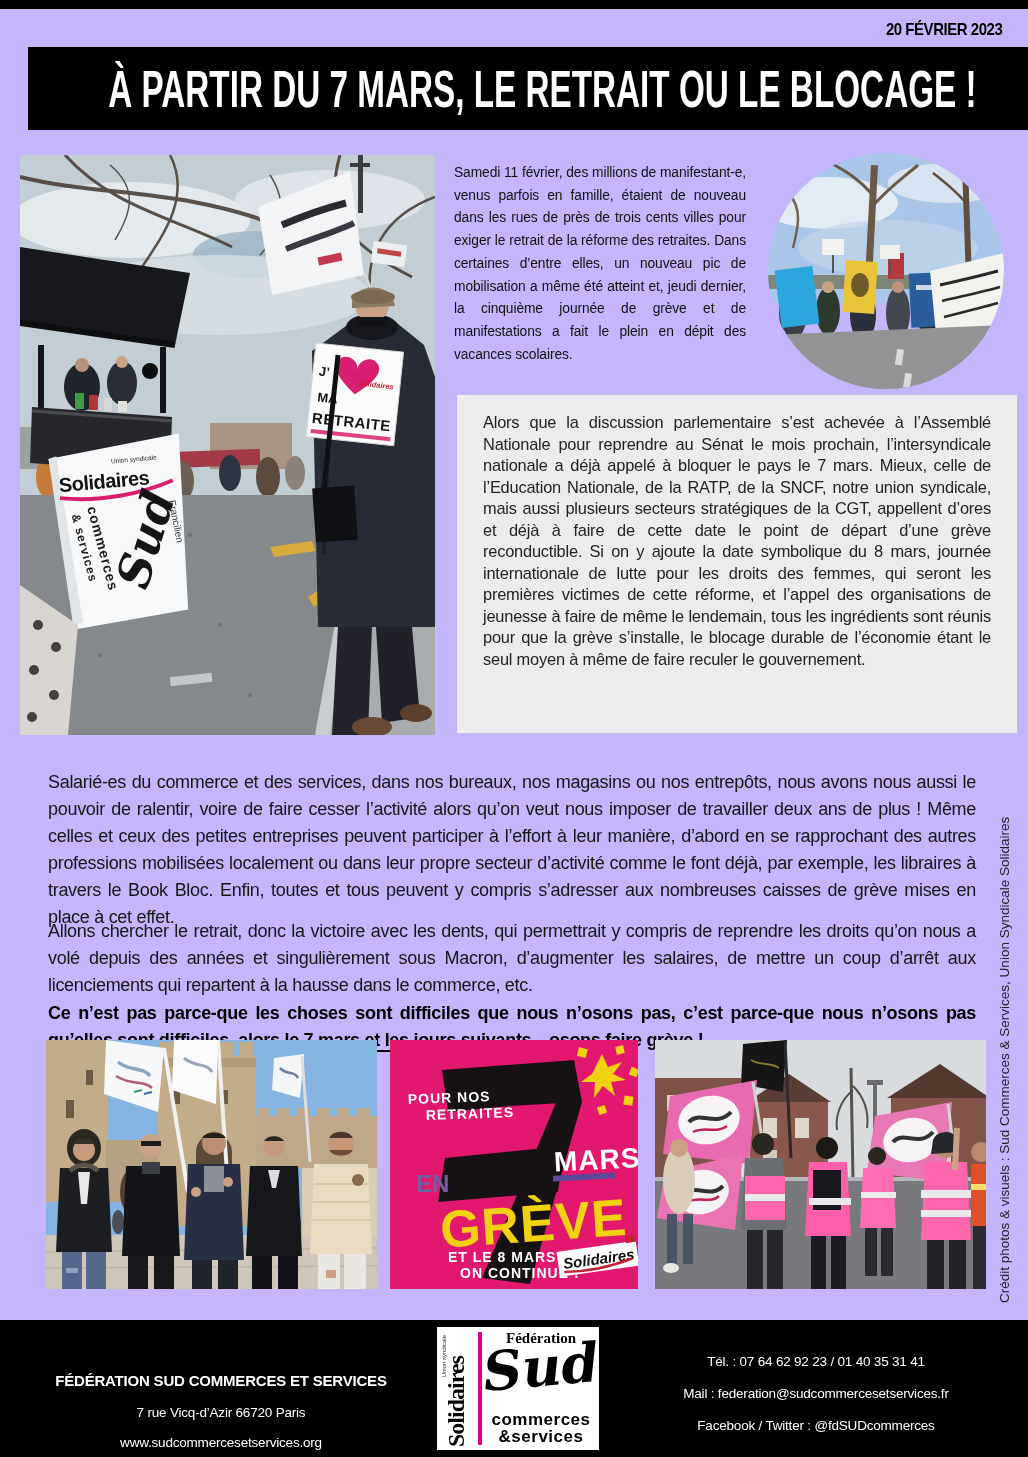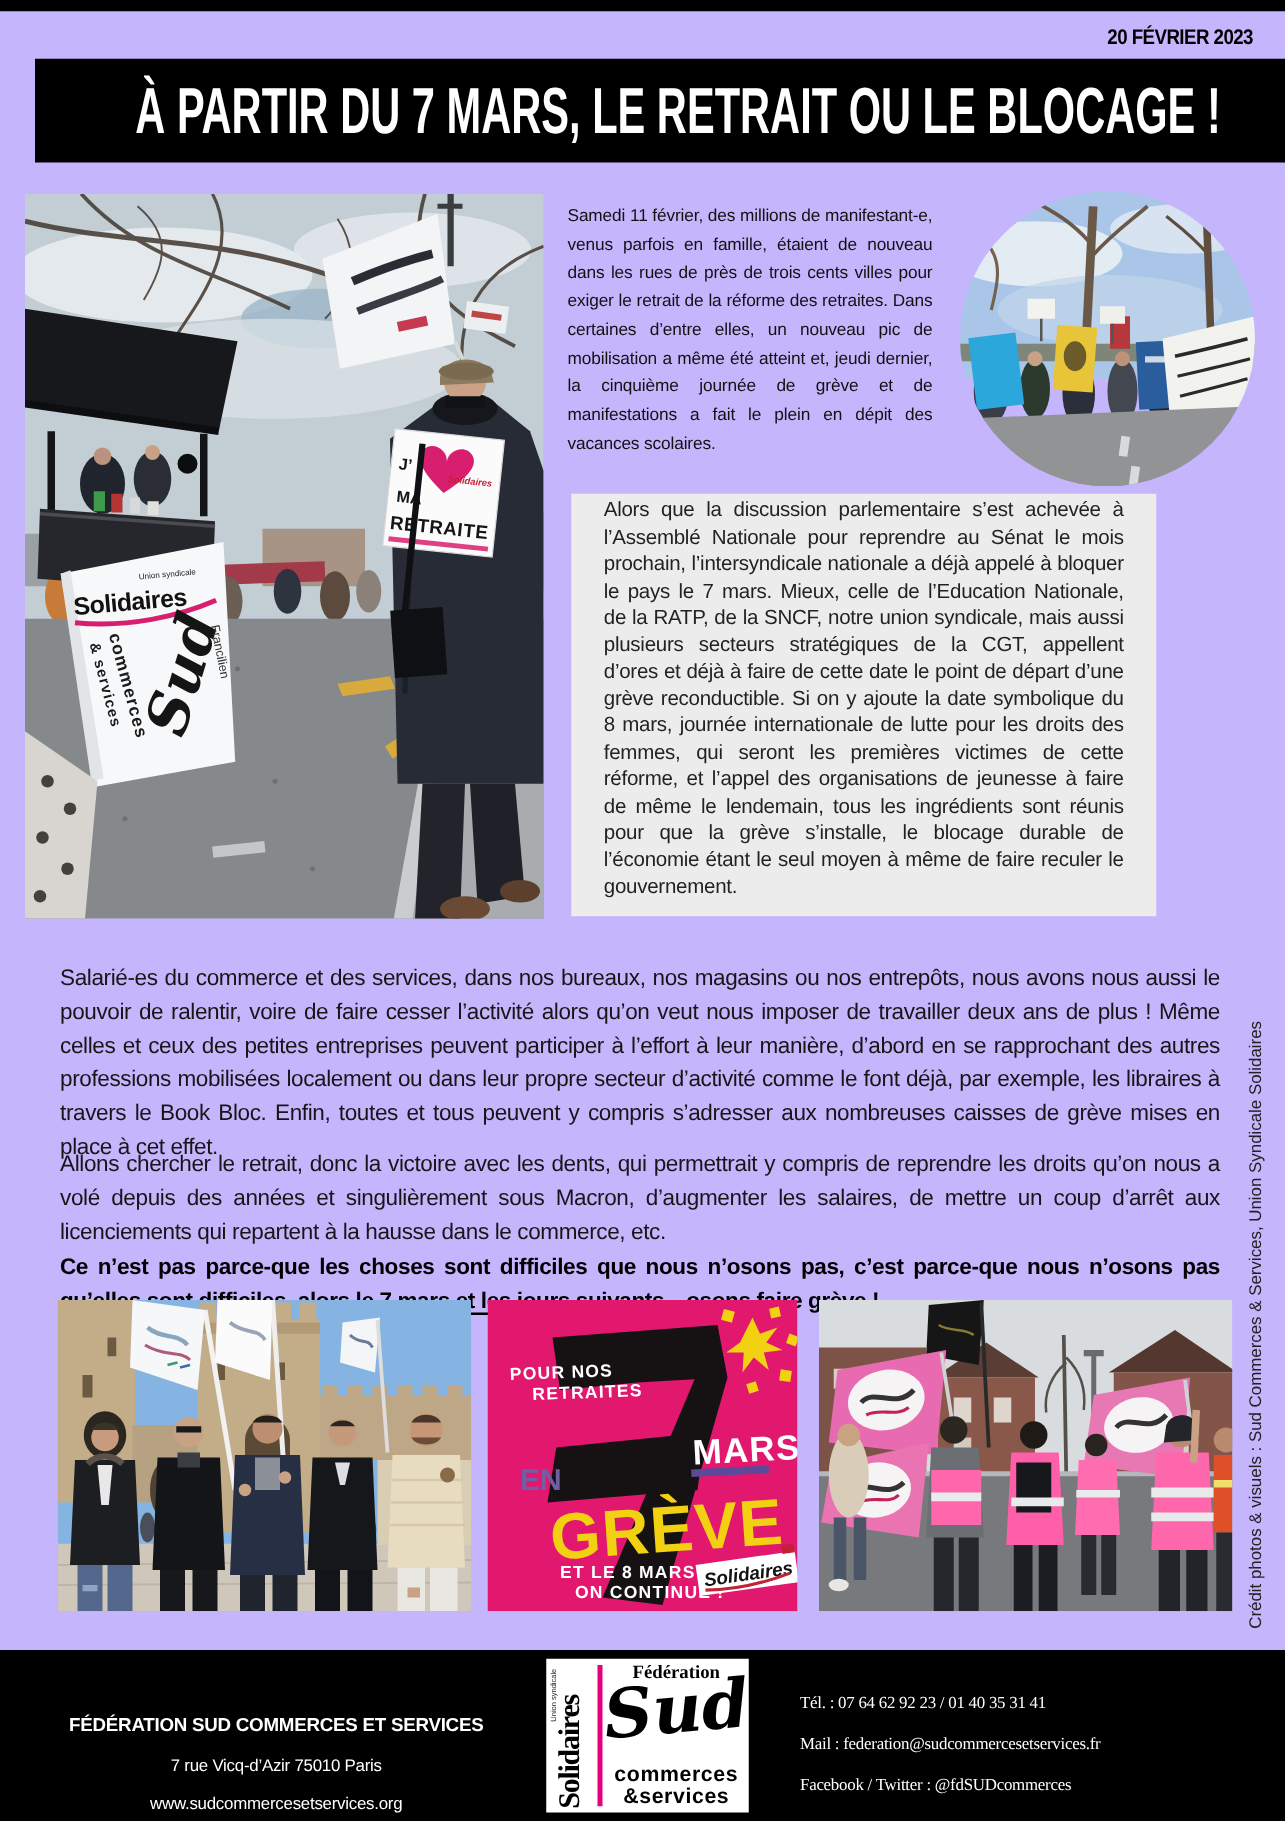--- a/index.html
+++ b/index.html
@@ -11,37 +11,37 @@
   .banner{position:absolute;left:0;top:47px;width:1028px;height:83px;background:#000;
           display:flex;align-items:center;justify-content:center;margin-left:28px;}
   .banner-title{color:#fff;font-weight:bold;font-size:52px;white-space:nowrap;
           transform:scaleX(0.64);transform-origin:center;letter-spacing:0px;}
   .photo{position:absolute;overflow:hidden;}
   .photo svg{display:block;}
   .photo-main{left:20px;top:155px;width:415px;height:580px;}
   .circle-photo{left:768px;top:153px;width:236px;height:236px;border-radius:50%;}
   .intro{position:absolute;left:454px;top:162px;width:292px;font-weight:normal;
          font-size:13.8px;line-height:22.7px;text-align:justify;letter-spacing:-0.1px;color:#111;}
-  .graybox{position:absolute;left:457px;top:395px;width:468px;height:338px;background:#ececec;
-           box-sizing:border-box;padding:3px 26px;}
+  .graybox{position:absolute;left:457px;top:395px;width:560px;height:338px;background:#ececec;
+           box-sizing:border-box;padding:17px 26px;}
   .graybox-text{font-size:16.4px;line-height:21.5px;text-align:justify;letter-spacing:-0.2px;color:#222;}
   .bodyp{position:absolute;left:48px;width:928px;font-size:18px;line-height:27px;
          text-align:justify;letter-spacing:-0.3px;color:#161616;margin-top:12px;}
   .p1{top:757px;}
   .p2{top:906px;}
   .p3{top:988px;font-weight:bold;color:#000;}
   .p3 .ul{border-bottom:2.5px solid #000;}
   .credit{position:absolute;left:997px;top:1303px;transform:rotate(-90deg);transform-origin:0 0;
           white-space:nowrap;font-size:13.5px;color:#222;letter-spacing:0px;}
   .photo-men{left:46px;top:1040px;width:331px;height:249px;}
   .poster{position:absolute;left:390px;top:1040px;width:248px;height:249px;}
   .photo-pink{left:655px;top:1040px;width:331px;height:249px;}
   .footer{position:absolute;left:0;top:1320px;width:1028px;height:137px;background:#000;color:#fff;}
   .footer-left{position:absolute;left:20px;top:28px;width:402px;text-align:center;margin-top:24px;}
-  .footer-right{position:absolute;left:640px;top:34px;width:352px;text-align:left;font-family:Liberation Serif, serif;}
+  .footer-right{position:absolute;left:640px;top:34px;width:352px;text-align:center;}
   .f-org{font-weight:bold;font-size:15px;letter-spacing:-0.2px;margin-bottom:16px;}
   .f-line{font-size:13.5px;letter-spacing:-0.2px;margin-bottom:15px;}
   .fr-line{font-size:13.5px;letter-spacing:-0.2px;margin-bottom:17px;}
   .logo-box{position:absolute;left:437px;top:7px;width:162px;height:123px;background:#fff;color:#000;}
   .logo-solidaires{position:absolute;left:6px;top:120px;transform:rotate(-90deg);transform-origin:0 0;
           font-weight:bold;font-size:24px;letter-spacing:-1px;font-family:"Liberation Serif",serif;}
   .logo-union{position:absolute;left:4px;top:118px;transform:rotate(-90deg);transform-origin:0 0;
           font-size:6px;color:#222;width:110px;text-align:right;}
   .logo-stripe{position:absolute;left:41px;top:5px;width:4px;height:113px;background:#e5007d;}
   .logo-federation{position:absolute;left:48px;top:3px;width:112px;text-align:center;
@@ -499,21 +499,21 @@
         <rect x="318" y="186" width="13" height="63" fill="#2a2b30"></rect>
       </g>
     </svg>
   </div>
 
   <div class="credit">Crédit photos &amp; visuels : Sud Commerces &amp; Services, Union Syndicale Solidaires</div>
 
   <div class="footer">
     <div class="footer-left">
       <div class="f-org">FÉDÉRATION SUD COMMERCES ET SERVICES</div>
-      <div class="f-line">7 rue Vicq-d’Azir 75010 Paris</div>
+      <div class="f-line">7 rue Vicq-d’Azir 66720 Paris</div>
       <div class="f-line">www.sudcommercesetservices.org</div>
     </div>
     <div class="logo-box">
       <div class="logo-union">Union syndicale</div>
       <div class="logo-solidaires">Solidaires</div>
       <div class="logo-stripe"></div>
       <div class="logo-federation">Fédération</div>
       <div class="logo-sud">Sud</div>
       <div class="logo-sub">
         <div>commerces</div>

